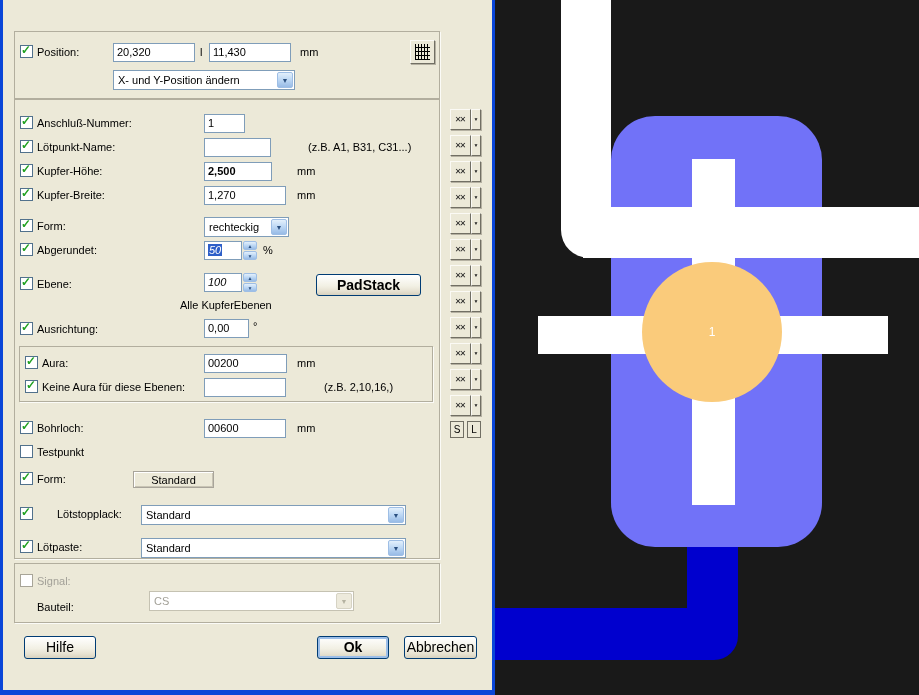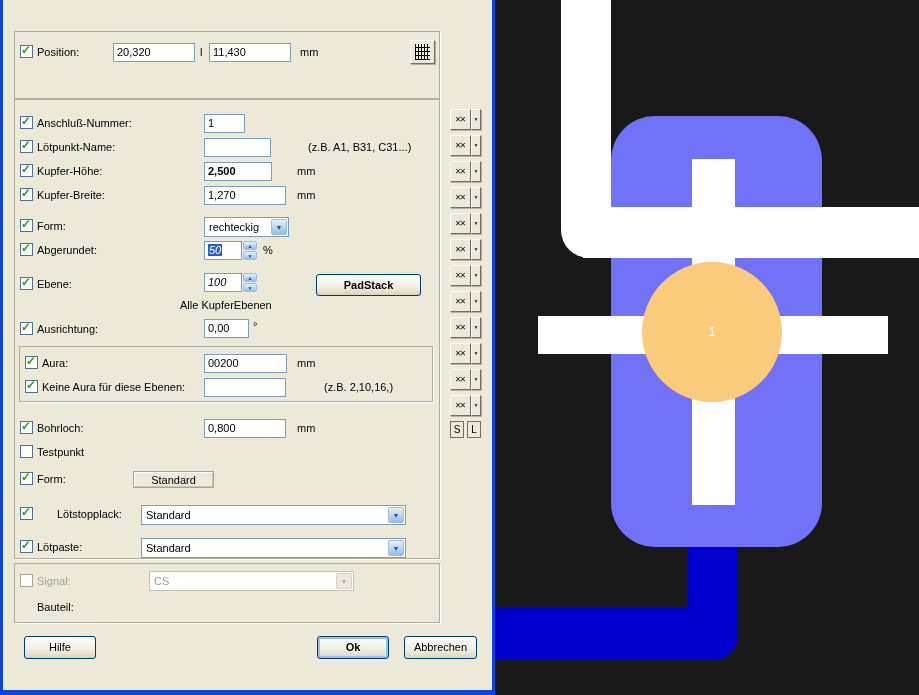--- a/index.html
+++ b/index.html
@@ -45,33 +45,33 @@
   .field { position:absolute; height:19px; background:#FFFFFF; border:1px solid #7F9DB9; font-size:11px;
            padding:2px 3px; color:#000; white-space:nowrap; overflow:hidden; }
   .field.ro { background:#ECE9D8; border-color:#8AA0B8; height:21px; padding-top:3px; }
   .field .sel { background:#2E5FC8; color:#FFFFFF; padding:0 1px; }
 
   .combo { position:absolute; height:20px; background:#FFFFFF; border:1px solid #7F9DB9; font-size:11px;
            padding:3px 20px 2px 4px; color:#000; white-space:nowrap; overflow:hidden; }
   .combo .arrow { position:absolute; right:1px; top:1px; bottom:1px; width:16px; border:1px solid #9EBEE5; border-radius:2px;
                   background:linear-gradient(180deg,#E3F0FC 0%,#BCD7F4 50%,#98BBE6 100%);
                   color:#2B5080; font-size:7px; text-align:center; line-height:16px; }
-  .combo.dis { border-color:#C5C2B2; color:#A3A198; }
+  .combo.dis { border-color:#C5C2B2; color:#A3A198;margin-top:20px; }
   .combo.dis .arrow { border-color:#D6D3C4; background:#EDEADC; color:#B5B2A2; }
 
   .spinwrap { position:absolute; }
   .spinwrap .field { left:0; top:0;font-style:italic; }
   .spin { position:absolute; width:14px; height:19px; }
   .spin .sb { position:absolute; left:0; width:14px; height:9px; border:1px solid #9EBEE5; border-radius:2px;
               background:linear-gradient(180deg,#E3F0FC 0%,#BCD7F4 50%,#98BBE6 100%);
               color:#2B5080; font-size:5px; text-align:center; line-height:8px; }
   .spin .up { top:0; } .spin .dn { top:10px; }
 
   .btn { position:absolute; height:23px; background:linear-gradient(180deg,#FFFFFF 0%,#F2F0E4 55%,#E7E2D2 80%,#D8D2BF 100%);
-         border:1px solid #003C74; border-radius:3px; font-size:11px; color:#000; text-align:center; line-height:21px; cursor:pointer; }
+         border:1px solid #003C74; border-radius:3px; font-size:14px; color:#000; text-align:center; line-height:21px; cursor:pointer; }
   .btn.default { box-shadow:inset 0 0 0 2px #9CBEE8; font-weight:bold; }
   .btn.bold { font-weight:bold; }
   .btn-flat { position:absolute; background:#ECE9D8; border:1px solid #A8A49A;
               box-shadow:inset 1px 1px 0 #FFFFFF, inset -1px -1px 0 #C8C4B4;
               font-size:11px; color:#000; text-align:center; cursor:pointer; }
 
   .xx-btn { position:absolute; width:21px; height:21px; background:#ECE9D8;
             border:1px solid; border-color:#FBFAF5 #716F64 #716F64 #FBFAF5; box-shadow:1px 1px 0 #B5B1A2;
             font-size:8px; letter-spacing:-2px; text-align:center; line-height:19px; color:#222; cursor:pointer;
             font-family:"DejaVu Sans",sans-serif; padding-right:2px; }
@@ -112,20 +112,24 @@
         <span>✓</span>
       </div>
     <span class="lbl" style="left:34px;top:46px;">Position:</span>
     <div class="field" style="left:110px;top:43px;width:82px;">20,320</div>
     <span class="lbl" style="left:197px;top:46px;">l</span>
     <div class="field" style="left:206px;top:43px;width:82px;">11,430</div>
     <span class="unit" style="left:297px;top:46px;">mm</span>
     <div class="grid-btn">
         <span class="grid-glyph"></span>
       </div>
+    <div class="combo" style="left:110px;top:70px;width:182px;">
+      <span>X- und Y-Position ändern</span>
+      <span class="arrow"><span>▼</span></span>
+    </div>
 
     <div class="gb" style="left:11px;top:99px;width:426px;height:460px;"></div>
 
     <div class="cb" style="left:17px;top:116px;">
         <span>✓</span>
       </div>
     <span class="lbl" style="left:34px;top:117px;">Anschluß-Nummer:</span>
     <div class="field" style="left:201px;top:114px;width:41px;">1</div>
 
     <div class="cb" style="left:17px;top:140px;">
@@ -203,21 +207,21 @@
         <span>✓</span>
       </div>
     <span class="lbl" style="left:39px;top:381px;">Keine Aura für diese Ebenen:</span>
     <div class="field" style="left:201px;top:378px;width:82px;"></div>
     <span class="hint" style="left:321px;top:381px;">(z.B. 2,10,16,)</span>
 
     <div class="cb" style="left:17px;top:421px;">
         <span>✓</span>
       </div>
     <span class="lbl" style="left:34px;top:422px;">Bohrloch:</span>
-    <div class="field" style="left:201px;top:419px;width:82px;">0,800</div>
+    <div class="field" style="left:201px;top:419px;width:82px;">00600</div>
     <span class="unit" style="left:294px;top:422px;">mm</span>
 
     <div class="cb" style="left:17px;top:445px;"></div>
     <span class="lbl" style="left:34px;top:446px;">Testpunkt</span>
 
     <div class="cb" style="left:17px;top:472px;">
         <span>✓</span>
       </div>
     <span class="lbl" style="left:34px;top:473px;">Form:</span>
     <div class="btn-flat" style="left:130px;top:471px;width:81px;height:17px;line-height:16px;">Standard</div>

